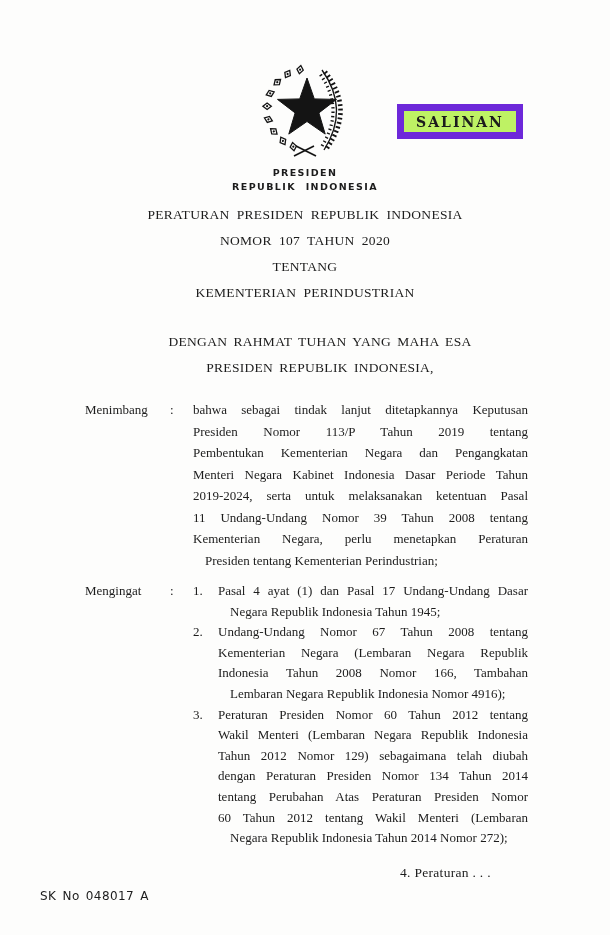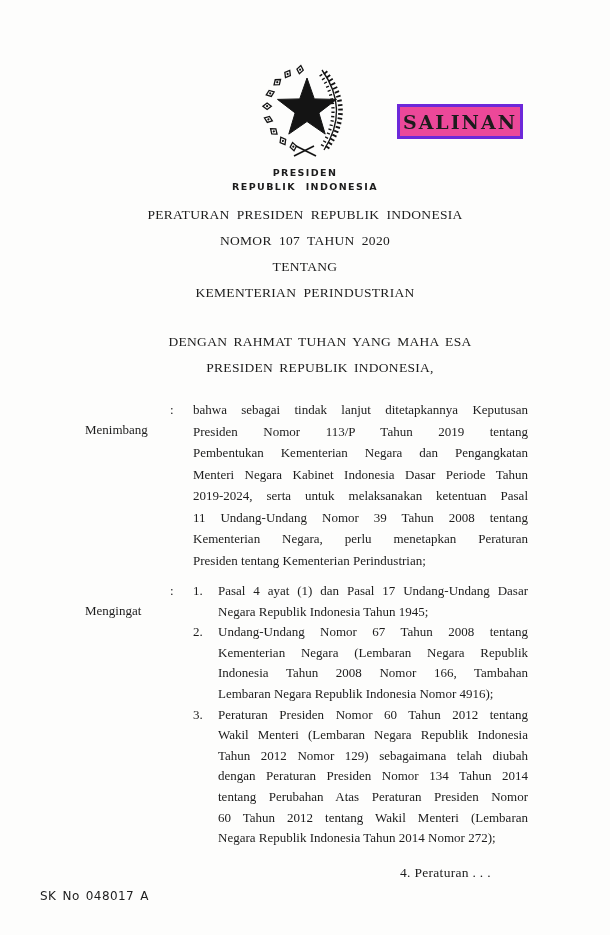--- a/index.html
+++ b/index.html
@@ -17,25 +17,25 @@
   .letterhead {
     position:absolute; top:166px; left:0; width:610px;
     text-align:center;
     font-family:"DejaVu Sans", sans-serif;
     font-weight:bold; font-size:9.5px; line-height:13.5px;
     letter-spacing:1.4px; word-spacing:5px;
   }
   .stamp {
     position:absolute; left:397px; top:104px;
     width:126px; height:35px; box-sizing:border-box;
-    border:3px solid #6d28d9;
+    border:7px solid #6d28d9;
     display:flex; align-items:center; justify-content:center;
     font-family:"DejaVu Serif", serif;
-    font-weight:bold; font-size:19px; letter-spacing:2px;
-    background:#ec4899;
+    font-weight:bold; font-size:14px; letter-spacing:2px;
+    background:#bef264;
   }
 
   
   .title-block {
     position:absolute; top:202px; left:0; width:610px;
     text-align:center; font-size:13.5px; line-height:26px;
     letter-spacing:0.3px; word-spacing:3.5px;
   }
   .preamble {
     position:absolute; top:329px; left:15px; width:610px;
@@ -43,26 +43,26 @@
     letter-spacing:0.3px; word-spacing:2.5px;
   }
 
   
   .clause {
     position:absolute; left:85px; width:443px;
     display:flex; font-size:13px; line-height:21.5px;
   }
   .clause.menimbang { top:399px; }
   .clause.mengingat { top:581px; line-height:20.6px; }
-  .c-label { width:85px; flex:0 0 85px;margin-top:20px; }
+  .c-label { width:85px; flex:0 0 85px; }
   .c-colon { width:23px; flex:0 0 23px; }
   .c-content { width:335px; flex:0 0 335px; }
 
   .jline { text-align:justify; text-align-last:justify; }
-  .lline { text-align:left; }
+  .lline { text-align:left;margin-left:12px; }
 
   .item { display:flex; }
   .i-num { width:25px; flex:0 0 25px; }
   .i-text { width:310px; flex:0 0 310px; }
 
   
   .catchword {
     position:absolute; left:400px; top:857px;
     font-size:13.5px; letter-spacing:0.3px;margin-top:8px;
   }

